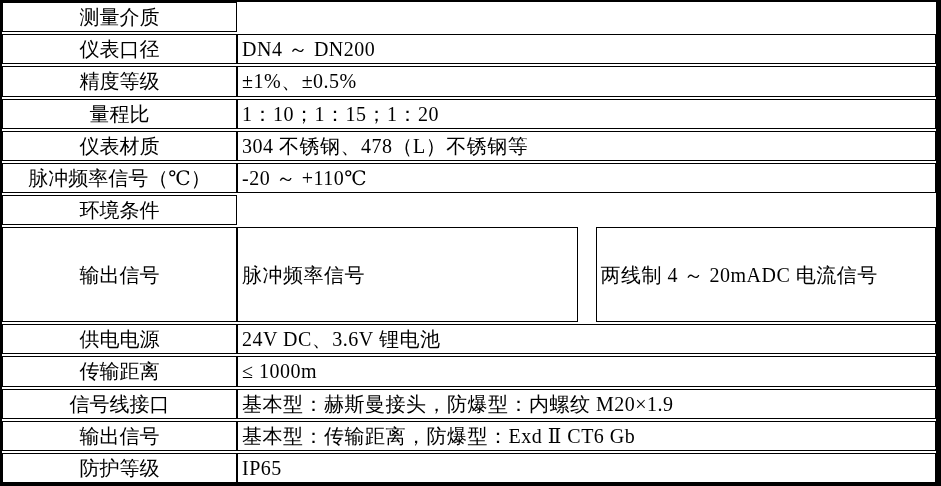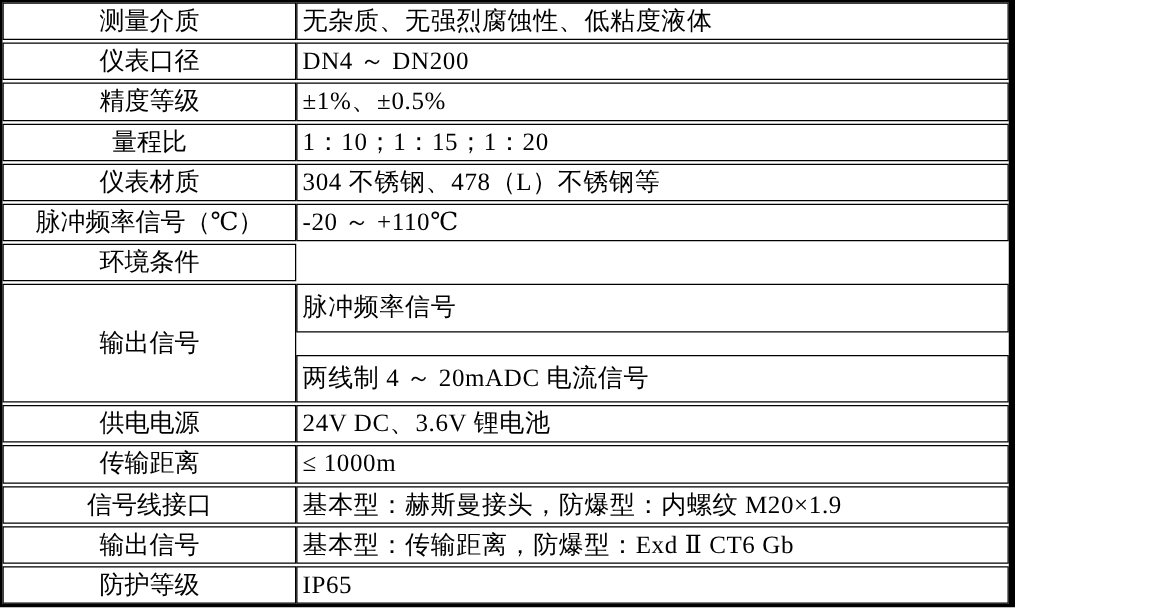--- a/index.html
+++ b/index.html
@@ -9,21 +9,21 @@
   }
   body {
     width: 941px;
     height: 486px;
     overflow: hidden;
     font-family: "Liberation Serif", "DejaVu Serif", serif;
     color: #000000;
   }
   .spec-table {
     box-sizing: border-box;
-    width: 812px;
+    width: 941px;
     height: 486px;
     border: 2px solid #000;
     border-right-width: 5px;
     border-bottom-width: 3px;
     background: #ffffff;
     display: flex;
     flex-direction: column;
     gap: 2px;
   }
   .spec-row {
@@ -52,37 +52,36 @@
   }
   .cell-value {
     flex: 1 1 auto;
     justify-content: flex-start;
     padding-left: 4px;
     letter-spacing: 0.5px;
   }
   .value-stack {
     flex: 1 1 auto;
     display: flex;
-    flex-direction: column;
+    flex-direction: row;
     gap: 18px;
     min-width: 0;
   }
   .value-stack .cell-value {
     flex: 1 1 0;
     min-height: 0;
   }
 </style>
 </head>
 <body>
 
 <div class="spec-table">
 
   <div class="spec-row">
     <div class="cell cell-label">测量介质</div>
-    <div class="cell cell-value">无杂质、无强烈腐蚀性、低粘度液体</div>
   </div>
 
   <div class="spec-row">
     <div class="cell cell-label">仪表口径</div>
     <div class="cell cell-value">DN4 ～ DN200</div>
   </div>
 
   <div class="spec-row">
     <div class="cell cell-label">精度等级</div>
     <div class="cell cell-value">±1%、±0.5%</div>

